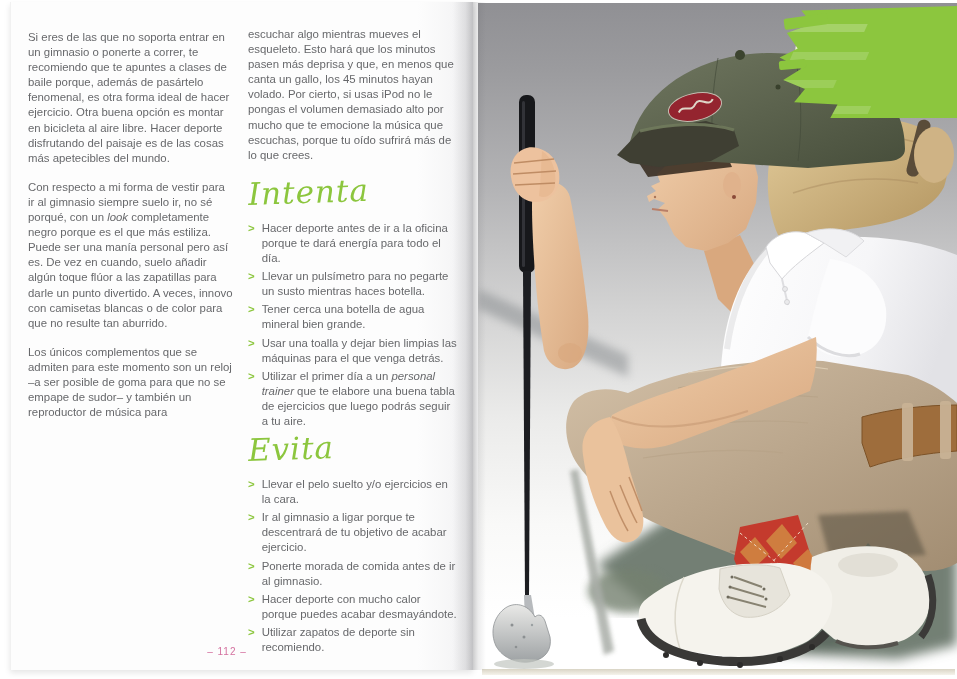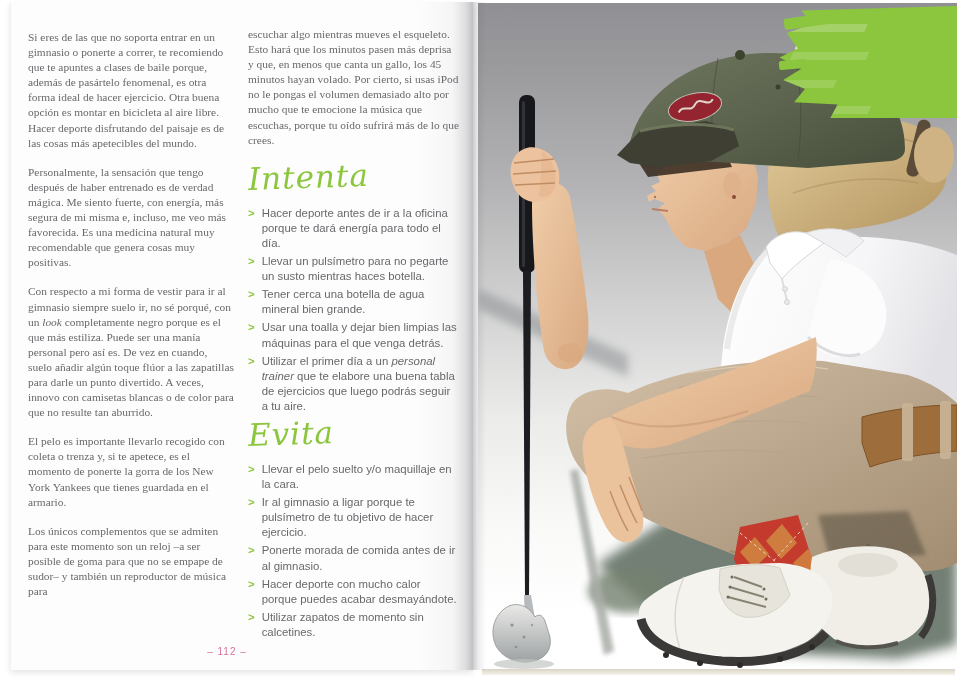--- a/index.html
+++ b/index.html
@@ -13,21 +13,21 @@
   
   .page-left {
     position:absolute; left:10px; top:2px; width:462px; height:668px;
     background:linear-gradient(to right,#fdfdfd 88%, #f5f5f6 96%, #e9e9eb 100%);
     border-left:1px solid #f1f1f1;
     box-shadow:0 3px 6px rgba(0,0,0,0.10);
   }
   .col { position:absolute; color:#67686b; font-size:11.4px; line-height:15.1px; }
   .col1 { left:17px; top:28px; width:206px; }
   .col2 { left:237px; top:25px; width:211px; }
-  .col p { margin:0 0 14px 0;font-family:Liberation Serif, serif; }
+  .col p { margin:0 0 14px 0; }
   em { font-style:italic; }
 
   .script-heading {
     font-family:"DejaVu Serif", serif; font-style:italic;
     color:#8cc63e; font-size:31px; line-height:34px;
     margin:4px 0 10px 0; letter-spacing:1px;
     transform:rotate(-2deg); transform-origin:left center;
   }
   .tips { list-style:none; margin:0 0 4px 0; padding:0; }
   .tips li { display:flex; gap:7px; margin:0 0 3px 0; }
@@ -84,23 +84,21 @@
   .banner-line2 { font-size:32px; line-height:34px; padding-right:4px; }
 </style>
 </head>
 <body>
 
 <div class="spread">
 
   <div class="page-left">
     <div class="col col1">
       <p>Si eres de las que no soporta entrar en un gimnasio o ponerte a correr, te recomiendo que te apuntes a clases de baile porque, además de pasártelo fenomenal, es otra forma ideal de hacer ejercicio. Otra buena opción es montar en bicicleta al aire libre. Hacer deporte disfrutando del paisaje es de las cosas más apetecibles del mundo.</p>
-      <p>Personalmente, la sensación que tengo después de haber entrenado es de verdad mágica. Me siento fuerte, con energía, más segura de mi misma e, incluso, me veo más favorecida. Es una medicina natural muy recomendable que genera cosas muy positivas.</p>
       <p><span>Con respecto a mi forma de vestir para ir al gimnasio siempre suelo ir, no sé porqué, con un </span><em>look</em><span> completamente negro porque es el que más estiliza. Puede ser una manía personal pero así es. De vez en cuando, suelo añadir algún toque flúor a las zapatillas para darle un punto divertido. A veces, innovo con camisetas blancas o de color para que no resulte tan aburrido.</span></p>
-      <p>El pelo es importante llevarlo recogido con coleta o trenza y, si te apetece, es el momento de ponerte la gorra de los New York Yankees que tienes guardada en el armario.</p>
       <p>Los únicos complementos que se admiten para este momento son un reloj –a ser posible de goma para que no se empape de sudor– y también un reproductor de música para</p>
     </div>
 
     <div class="col col2">
       <p>escuchar algo mientras mueves el esqueleto. Esto hará que los minutos pasen más deprisa y que, en menos que canta un gallo, los 45 minutos hayan volado. Por cierto, si usas iPod no le pongas el volumen demasiado alto por mucho que te emocione la música que escuchas, porque tu oído sufrirá más de lo que crees.</p>
 
       <div class="script-heading">Intenta</div>
       <ul class="tips">
         <li>
             <span class="bullet">&gt;</span>
@@ -121,37 +119,37 @@
         <li>
             <span class="bullet">&gt;</span>
             <span class="txt"><span>Utilizar el primer día a un </span><em>personal trainer</em><span> que te elabore una buena tabla de ejercicios que luego podrás seguir a tu aire.</span></span>
           </li>
       </ul>
 
       <div class="script-heading">Evita</div>
       <ul class="tips">
         <li>
             <span class="bullet">&gt;</span>
-            <span class="txt">Llevar el pelo suelto y/o maquillaje en la cara.</span>
-          </li>
-        <li>
-            <span class="bullet">&gt;</span>
-            <span class="txt">Ir al gimnasio a ligar porque te pulsímetro de tu objetivo de hacer ejercicio.</span>
+            <span class="txt">Llevar el pelo suelto y/o ejercicios en la cara.</span>
+          </li>
+        <li>
+            <span class="bullet">&gt;</span>
+            <span class="txt">Ir al gimnasio a ligar porque te descentrará de tu objetivo de acabar ejercicio.</span>
           </li>
         <li>
             <span class="bullet">&gt;</span>
             <span class="txt">Ponerte morada de comida antes de ir al gimnasio.</span>
           </li>
         <li>
             <span class="bullet">&gt;</span>
             <span class="txt">Hacer deporte con mucho calor porque puedes acabar desmayándote.</span>
           </li>
         <li>
             <span class="bullet">&gt;</span>
-            <span class="txt">Utilizar zapatos de momento sin calcetines.</span>
+            <span class="txt">Utilizar zapatos de deporte sin recomiendo.</span>
           </li>
       </ul>
     </div>
 
     <div class="pagenum">– 112 –</div>
   </div>
 
   <div class="page-right">
     <svg width="479" height="668" viewBox="0 0 479 668" xmlns="http://www.w3.org/2000/svg">
       <defs>

